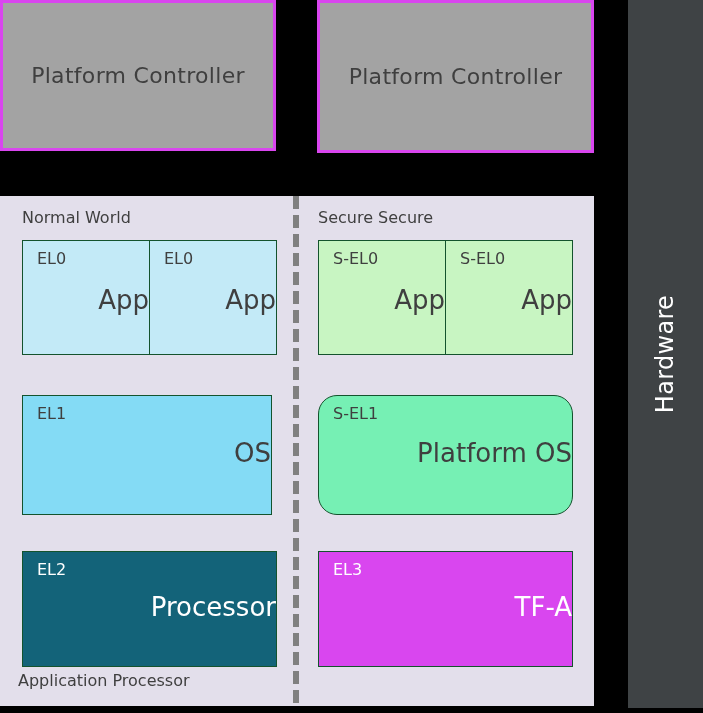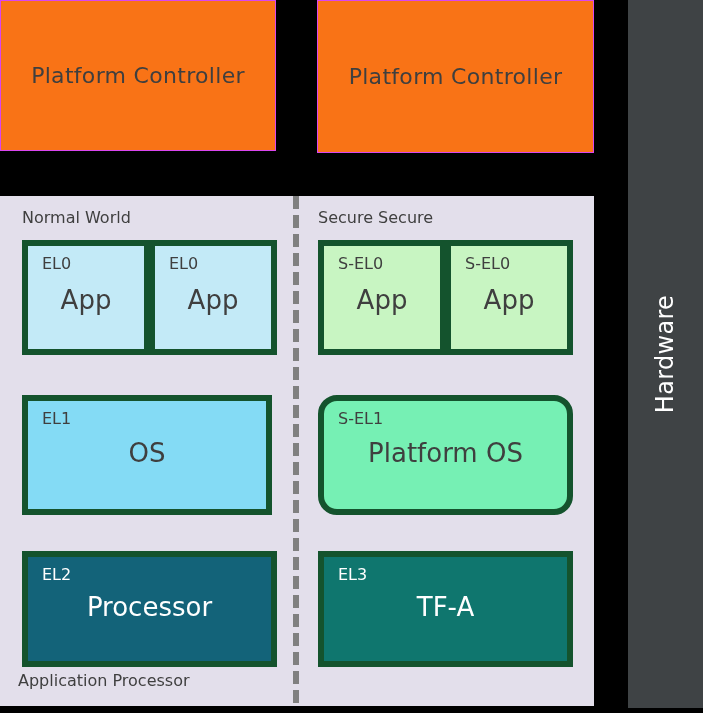--- a/index.html
+++ b/index.html
@@ -12,22 +12,22 @@
     width: 703px;
     height: 713px;
     background: #000000;
     font-family: "DejaVu Sans", "Liberation Sans", sans-serif;
     overflow: hidden;
   }
 
   
   .platform-box {
     position: absolute;
-    background: #f97316;
-    border: 1px solid #d946ef;
+    background: #a3a3a3;
+    border: 3px solid #d946ef;
     box-sizing: border-box;
     display: flex;
     align-items: center;
     justify-content: center;
   }
   .platform-box .platform-label {
     font-size: 22px;
     color: #3f3f3f;
     letter-spacing: 0.3px;
     white-space: nowrap;
@@ -67,37 +67,37 @@
         to bottom,
         #808080 0px, #808080 13px,
         rgba(0,0,0,0) 13px, rgba(0,0,0,0) 19px);
     background-size: 6px 19px;
     background-repeat: repeat-y;
   }
 
   
   .layer-box {
     position: absolute;
-    border: 6px solid #14532d;
+    border: 1px solid #14532d;
     box-sizing: border-box;
   }
   .layer-box .el-tag {
     position: absolute;
     left: 14px;
     top: 8px;
     font-size: 16px;
     white-space: nowrap;
   }
   .layer-box .layer-title {
     position: absolute;
     left: 0;
     right: 0;
     top: 50%;
     transform: translateY(-58%);
-    text-align: center;
+    text-align: right;
     font-size: 26px;
     white-space: nowrap;
   }
   .dark-text .el-tag, .dark-text .layer-title { color: #3f3f3f; }
   .light-text .el-tag, .light-text .layer-title { color: #ffffff; }
 
   
   #box-el0-app-1   { left: 22px;  top: 240px; width: 128px; height: 115px; background: #c3eaf7; }
   #box-el0-app-2   { left: 149px; top: 240px; width: 128px; height: 115px; background: #c3eaf7; }
   #box-sel0-app-1  { left: 318px; top: 240px; width: 128px; height: 115px; background: #c8f5c2; }
@@ -106,21 +106,21 @@
   #box-el0-app-2 .layer-title,
   #box-sel0-app-1 .layer-title,
   #box-sel0-app-2 .layer-title { transform: translateY(-42%); }
 
   
   #box-el1-os     { left: 22px;  top: 395px; width: 250px; height: 120px; background: #84dbf5; }
   #box-sel1-os    { left: 318px; top: 395px; width: 255px; height: 120px; background: #76f0b4; border-radius: 19px; }
 
   
   #box-el2-hypervisor { left: 22px;  top: 551px; width: 255px; height: 116px; background: #136379; }
-  #box-el3-tfa        { left: 318px; top: 551px; width: 255px; height: 116px; background: #0f766e; }
+  #box-el3-tfa        { left: 318px; top: 551px; width: 255px; height: 116px; background: #d946ef; }
 
   
   #hardware-strip {
     position: absolute;
     left: 628px;
     top: 0px;
     width: 75px;
     height: 708px;
     background: #3f4345;
     display: flex;

